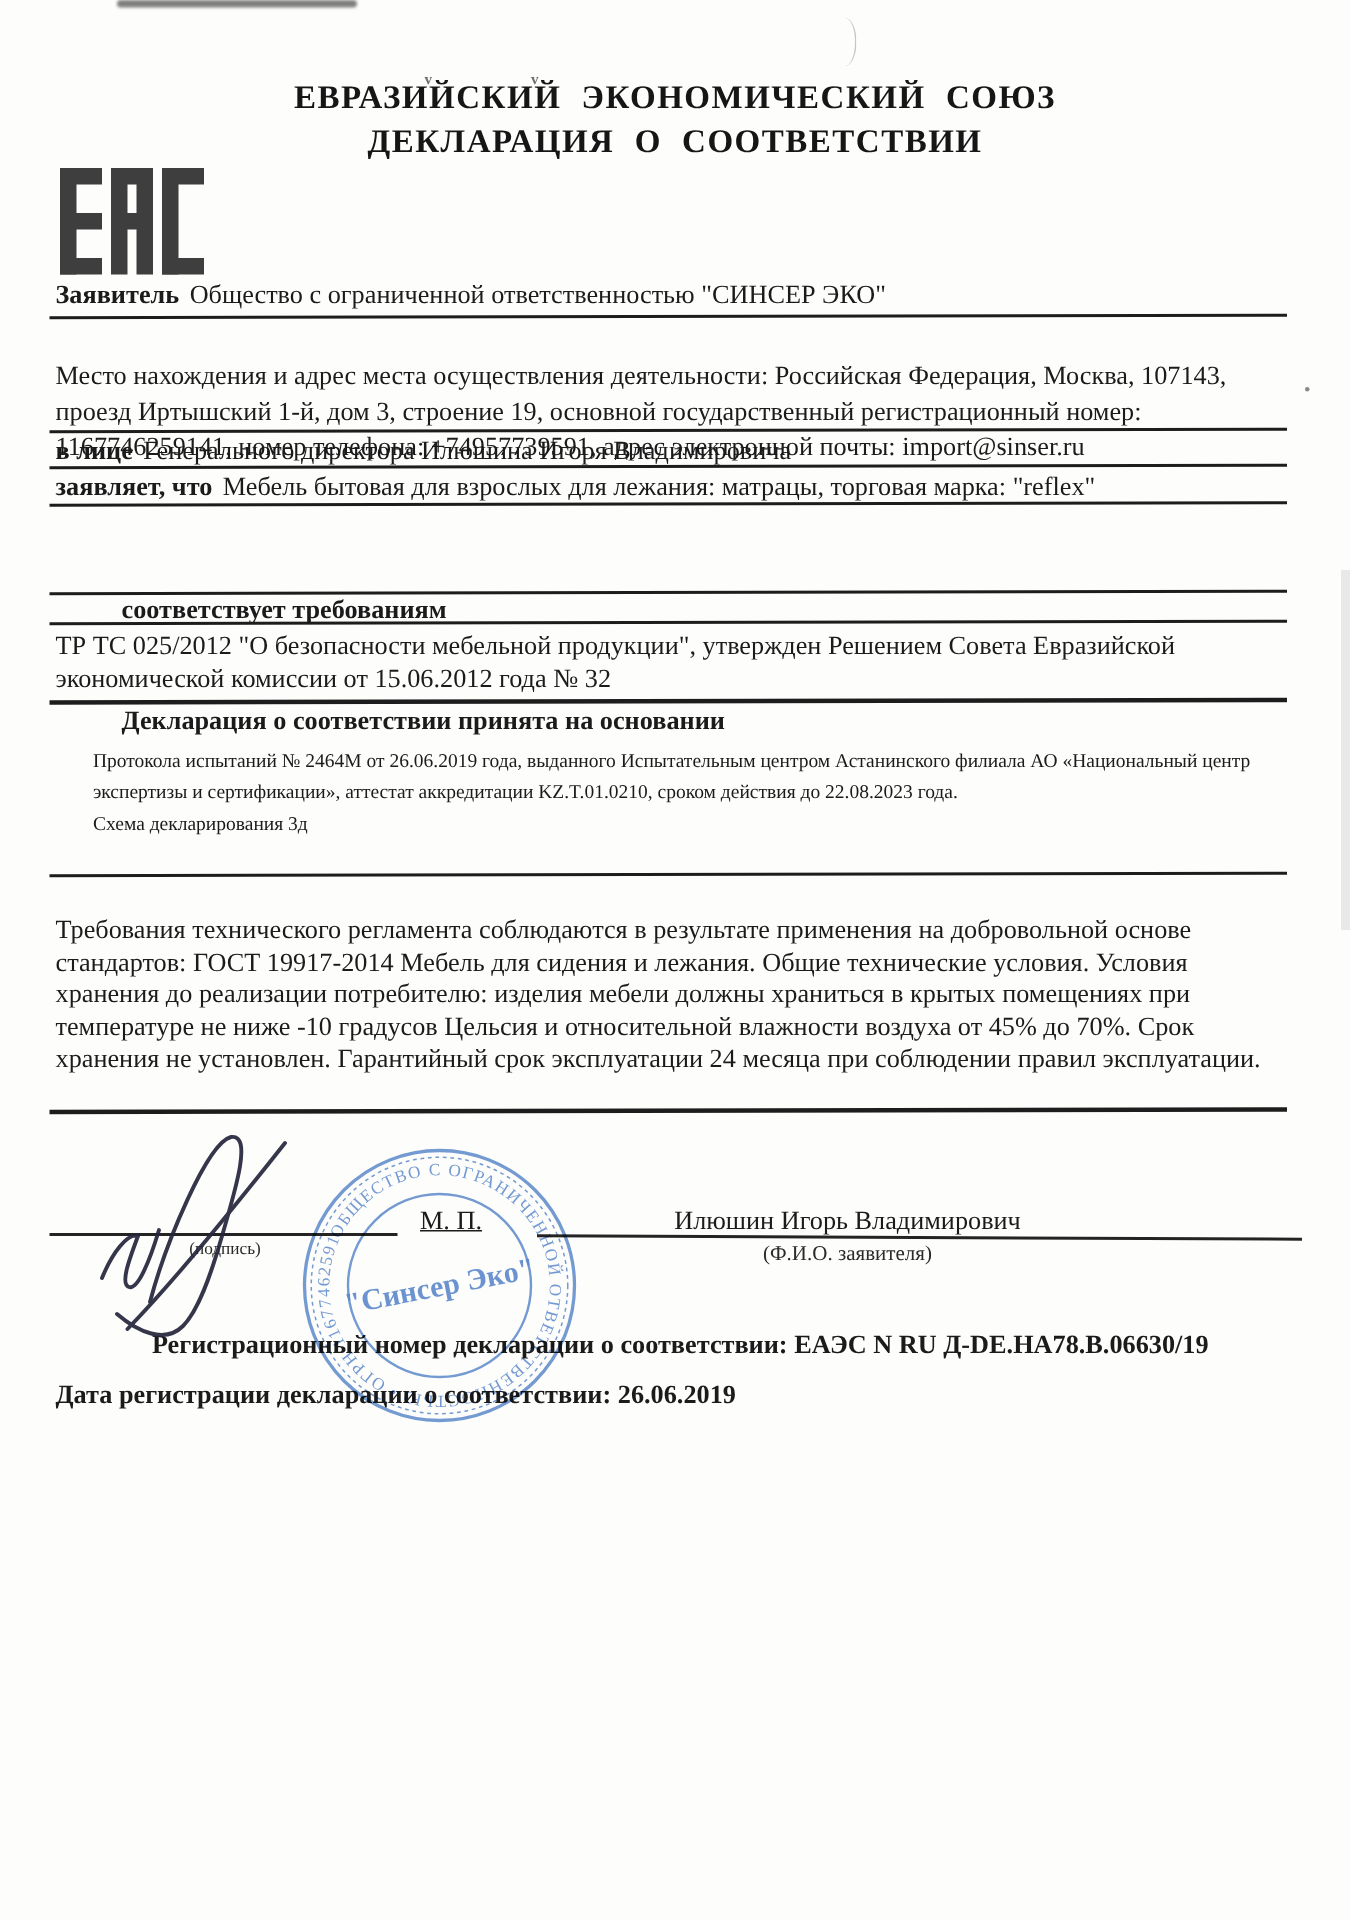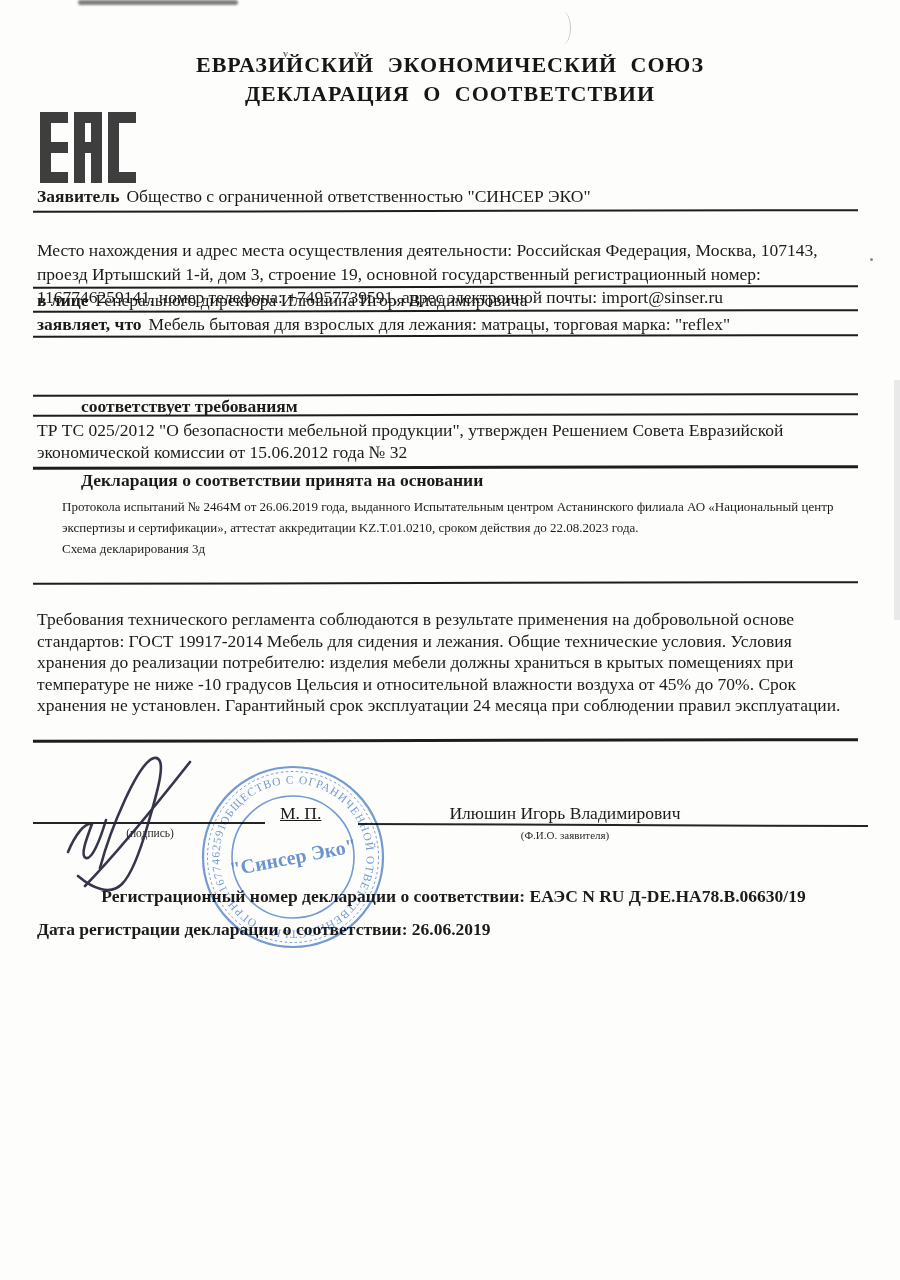--- a/index.html
+++ b/index.html
@@ -94,21 +94,21 @@
 
   <div class="abs" style="left:37px;top:609px;width:825px;font-size:17.5px;line-height:21.6px;">Требования технического  регламента соблюдаются в результате  применения на добровольной основе стандартов: ГОСТ 19917-2014 Мебель для сидения и лежания. Общие технические условия. Условия хранения до реализации потребителю: изделия мебели должны храниться в крытых помещениях при температуре не ниже -10 градусов Цельсия и относительной влажности воздуха от 45% до 70%. Срок хранения не установлен. Гарантийный срок эксплуатации 24 месяца при соблюдении правил эксплуатации.</div>
   <div class="hr hr--thick" style="top:739px;"></div>
 
 
   <div class="sig-line" style="left:33px;top:822px;width:232px;"></div>
   <div class="abs small-cap t-center" style="left:100px;top:827px;width:100px;font-size:11.5px;">(подпись)</div>
   <div class="abs" style="left:280px;top:803px;font-size:17.5px;text-decoration:underline;">М. П.</div>
   <div class="abs t-center" style="left:445px;top:803px;width:240px;font-size:17.5px;">Илюшин Игорь Владимирович</div>
   <div class="sig-line" style="left:358px;top:824px;width:510px;transform:rotate(0.25deg);"></div>
-  <div class="abs small-cap t-center" style="left:465px;top:829px;width:200px;font-size:11px;">(Ф.И.О. заявителя)</div>
+  <div class="abs small-cap t-center" style="left:465px;top:829px;width:200px;font-size:14px;">(Ф.И.О. заявителя)</div>
 
   <div class="abs" style="left:40px;top:750px;z-index:3;">
     <svg width="220" height="150" viewBox="0 0 220 150">
       <g fill="none" stroke="#26263d" stroke-width="2.6" stroke-linecap="round" opacity="0.92">
         <path d="M 28 102 C 35 85 45 72 52 74 C 46 90 40 106 46 108 C 52 110 60 90 66 70"></path>
         <path d="M 60 118 C 70 80 98 12 114 8 C 128 6 118 40 108 74 C 100 102 92 124 82 134 C 70 146 52 138 38 126"></path>
         <path d="M 150 12 C 120 50 80 100 45 136"></path>
       </g>
     </svg>
   </div>

